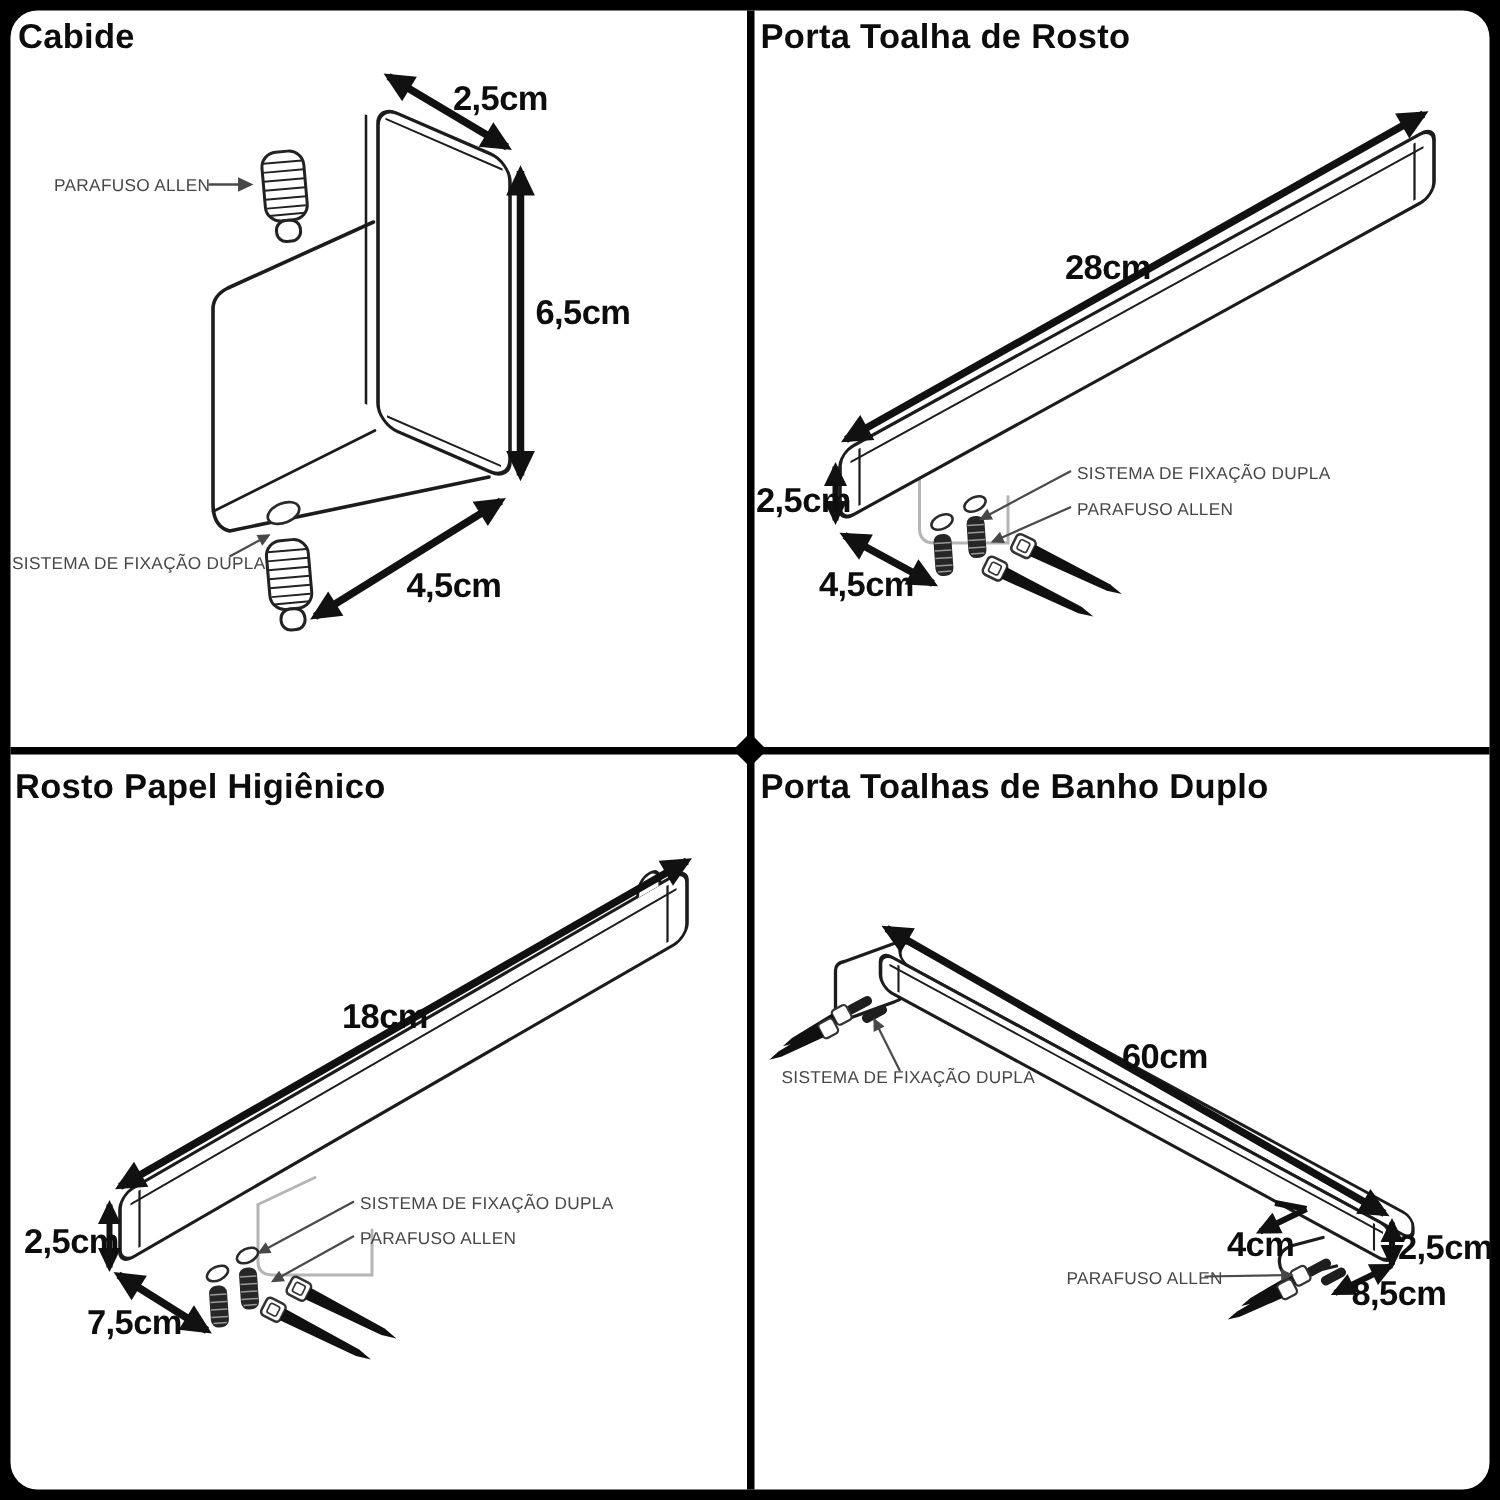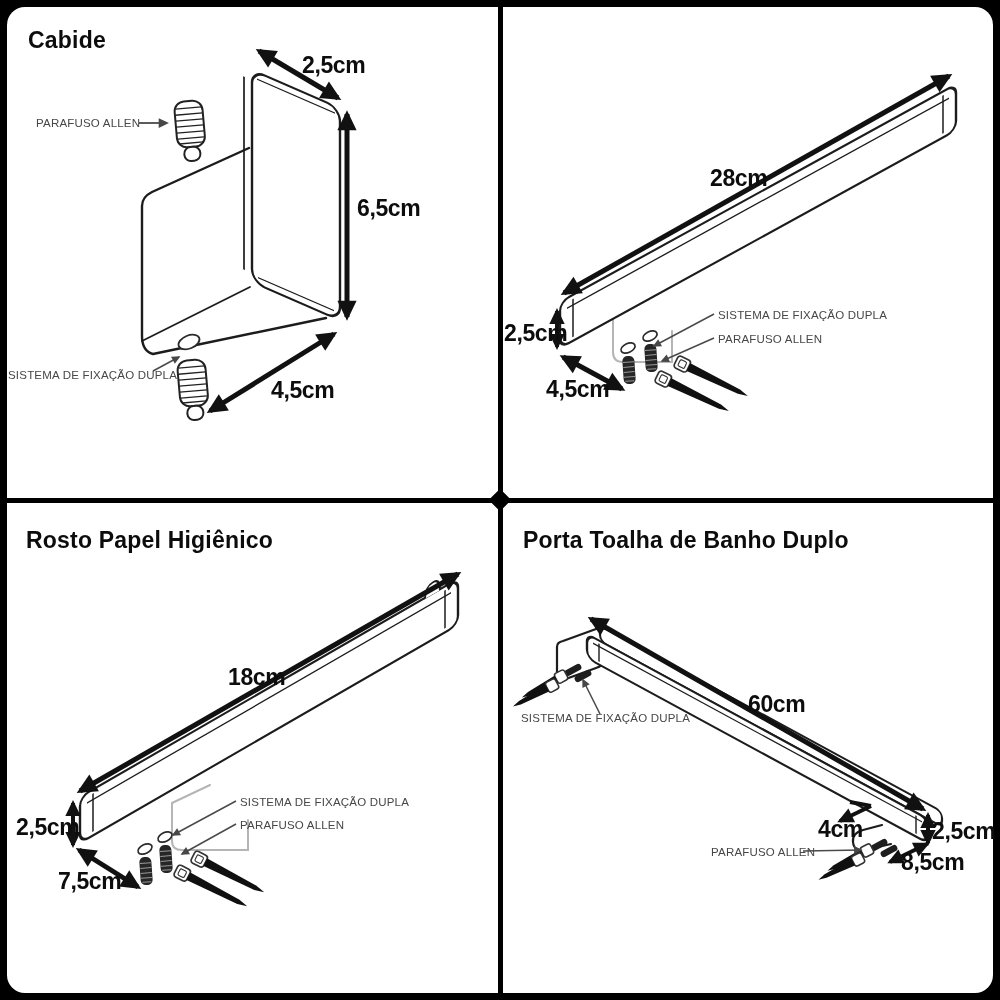--- a/index.html
+++ b/index.html
@@ -4,21 +4,21 @@
 <style>
   html,body{margin:0;padding:0}
   body{width:1000px;height:1000px;background:#000;font-family:"Liberation Sans",sans-serif}
   .frame{position:relative;width:1000px;height:1000px;background:#000;overflow:hidden}
   .sheet{position:absolute;left:7px;top:7px;width:986px;height:986px;background:#fff;border-radius:18px}
   .divider-v{position:absolute;left:498px;top:7px;width:5px;height:986px;background:#000;z-index:2}
   .divider-h{position:absolute;top:498px;left:7px;width:986px;height:5px;background:#000;z-index:2}
   .diamond{position:absolute;left:492px;top:492px;width:16px;height:16px;background:#000;transform:rotate(45deg);z-index:6}
   .panel{position:absolute;width:500px;height:500px;z-index:4}
   .panel svg{position:absolute;left:0;top:0;width:500px;height:500px}
-  .ttl{position:absolute;left:12px;top:11px;margin:16px;font-weight:700;font-size:23px;color:#0c0c0c;letter-spacing:.2px;z-index:5;white-space:nowrap}
+  .ttl{position:absolute;left:12px;top:11px;margin:0;font-weight:700;font-size:23px;color:#0c0c0c;letter-spacing:.2px;z-index:5;white-space:nowrap}
   .panel.right .ttl{left:7px}
   text.dim{font-family:"Liberation Sans",sans-serif;font-weight:700;font-size:23px;fill:#0d0d0d;letter-spacing:-.4px}
   text.lbl{font-family:"Liberation Sans",sans-serif;font-size:11.5px;fill:#474747;letter-spacing:.2px}
   .dimA{stroke:#111;stroke-width:5;fill:none}
   .dimB{stroke:#111;stroke-width:4;fill:none}
   .lead{stroke:#4a4a4a;stroke-width:1.5;fill:none}
   .ink{stroke:#1c1c1c;stroke-width:2.4;fill:none;stroke-linecap:round;stroke-linejoin:round}
   .gray{stroke:#b5b5b5;stroke-width:2;fill:none;stroke-linecap:round}
 </style>
 </head>
@@ -69,20 +69,21 @@
       <path class="lead" d="M 153 371 L 179 357" marker-end="url(#p1l)"></path>
       <text class="dim" x="302" y="73">2,5cm</text>
       <text class="dim" x="357" y="216">6,5cm</text>
       <text class="dim" x="271" y="398">4,5cm</text>
       <text class="lbl" x="36" y="127">PARAFUSO ALLEN</text>
       <text class="lbl" x="8" y="379">SISTEMA DE FIXAÇÃO DUPLA</text>
     </svg>
   </section>
 
   <section class="panel right" style="left:500px;top:0">
+    <h2 class="ttl">Porta Toalha de Rosto</h2>
     <svg viewBox="0 0 500 500">
       <defs>
         <marker id="p2d" viewBox="0 0 12 12" refX="9.5" refY="6" markerWidth="4.6" markerHeight="4.6" orient="auto-start-reverse">
             <path d="M1,1 L11.5,6 L1,11 Z" fill="#111"></path>
           </marker>
         <marker id="p2l" viewBox="0 0 12 12" refX="9.5" refY="6" markerWidth="6.5" markerHeight="6.5" orient="auto-start-reverse">
             <path d="M1,1 L11.5,6 L1,11 Z" fill="#474747"></path>
           </marker>
       </defs>
       <g>
@@ -177,21 +178,21 @@
       <path class="lead" d="M 236 324 L 182 354" marker-end="url(#p3l)"></path>
       <text class="dim" x="228" y="185">18cm</text>
       <text class="dim" x="16" y="335">2,5cm</text>
       <text class="dim" x="58" y="389">7,5cm</text>
       <text class="lbl" x="240" y="306">SISTEMA DE FIXAÇÃO DUPLA</text>
       <text class="lbl" x="240" y="329">PARAFUSO ALLEN</text>
     </svg>
   </section>
 
   <section class="panel right" style="left:500px;top:500px">
-    <h2 class="ttl">Porta Toalha de Banho Duplo</h2>
+    <h2 class="ttl">Porta Toalhas de Banho Duplo</h2>
     <svg viewBox="0 0 500 500">
       <defs>
         <marker id="p4d" viewBox="0 0 12 12" refX="9.5" refY="6" markerWidth="4.6" markerHeight="4.6" orient="auto-start-reverse">
             <path d="M1,1 L11.5,6 L1,11 Z" fill="#111"></path>
           </marker>
         <marker id="p4l" viewBox="0 0 12 12" refX="9.5" refY="6" markerWidth="6.5" markerHeight="6.5" orient="auto-start-reverse">
             <path d="M1,1 L11.5,6 L1,11 Z" fill="#474747"></path>
           </marker>
       </defs>
       <path d="M 63 141 L 96 129 Q 103 127 103 133 L 103 160 Q 103 166 96 168 L 63 180 Q 57 182 57 175 L 57 147 Q 57 142 63 141 Z" fill="#fff" stroke="#1c1c1c" stroke-width="2.2"></path>

